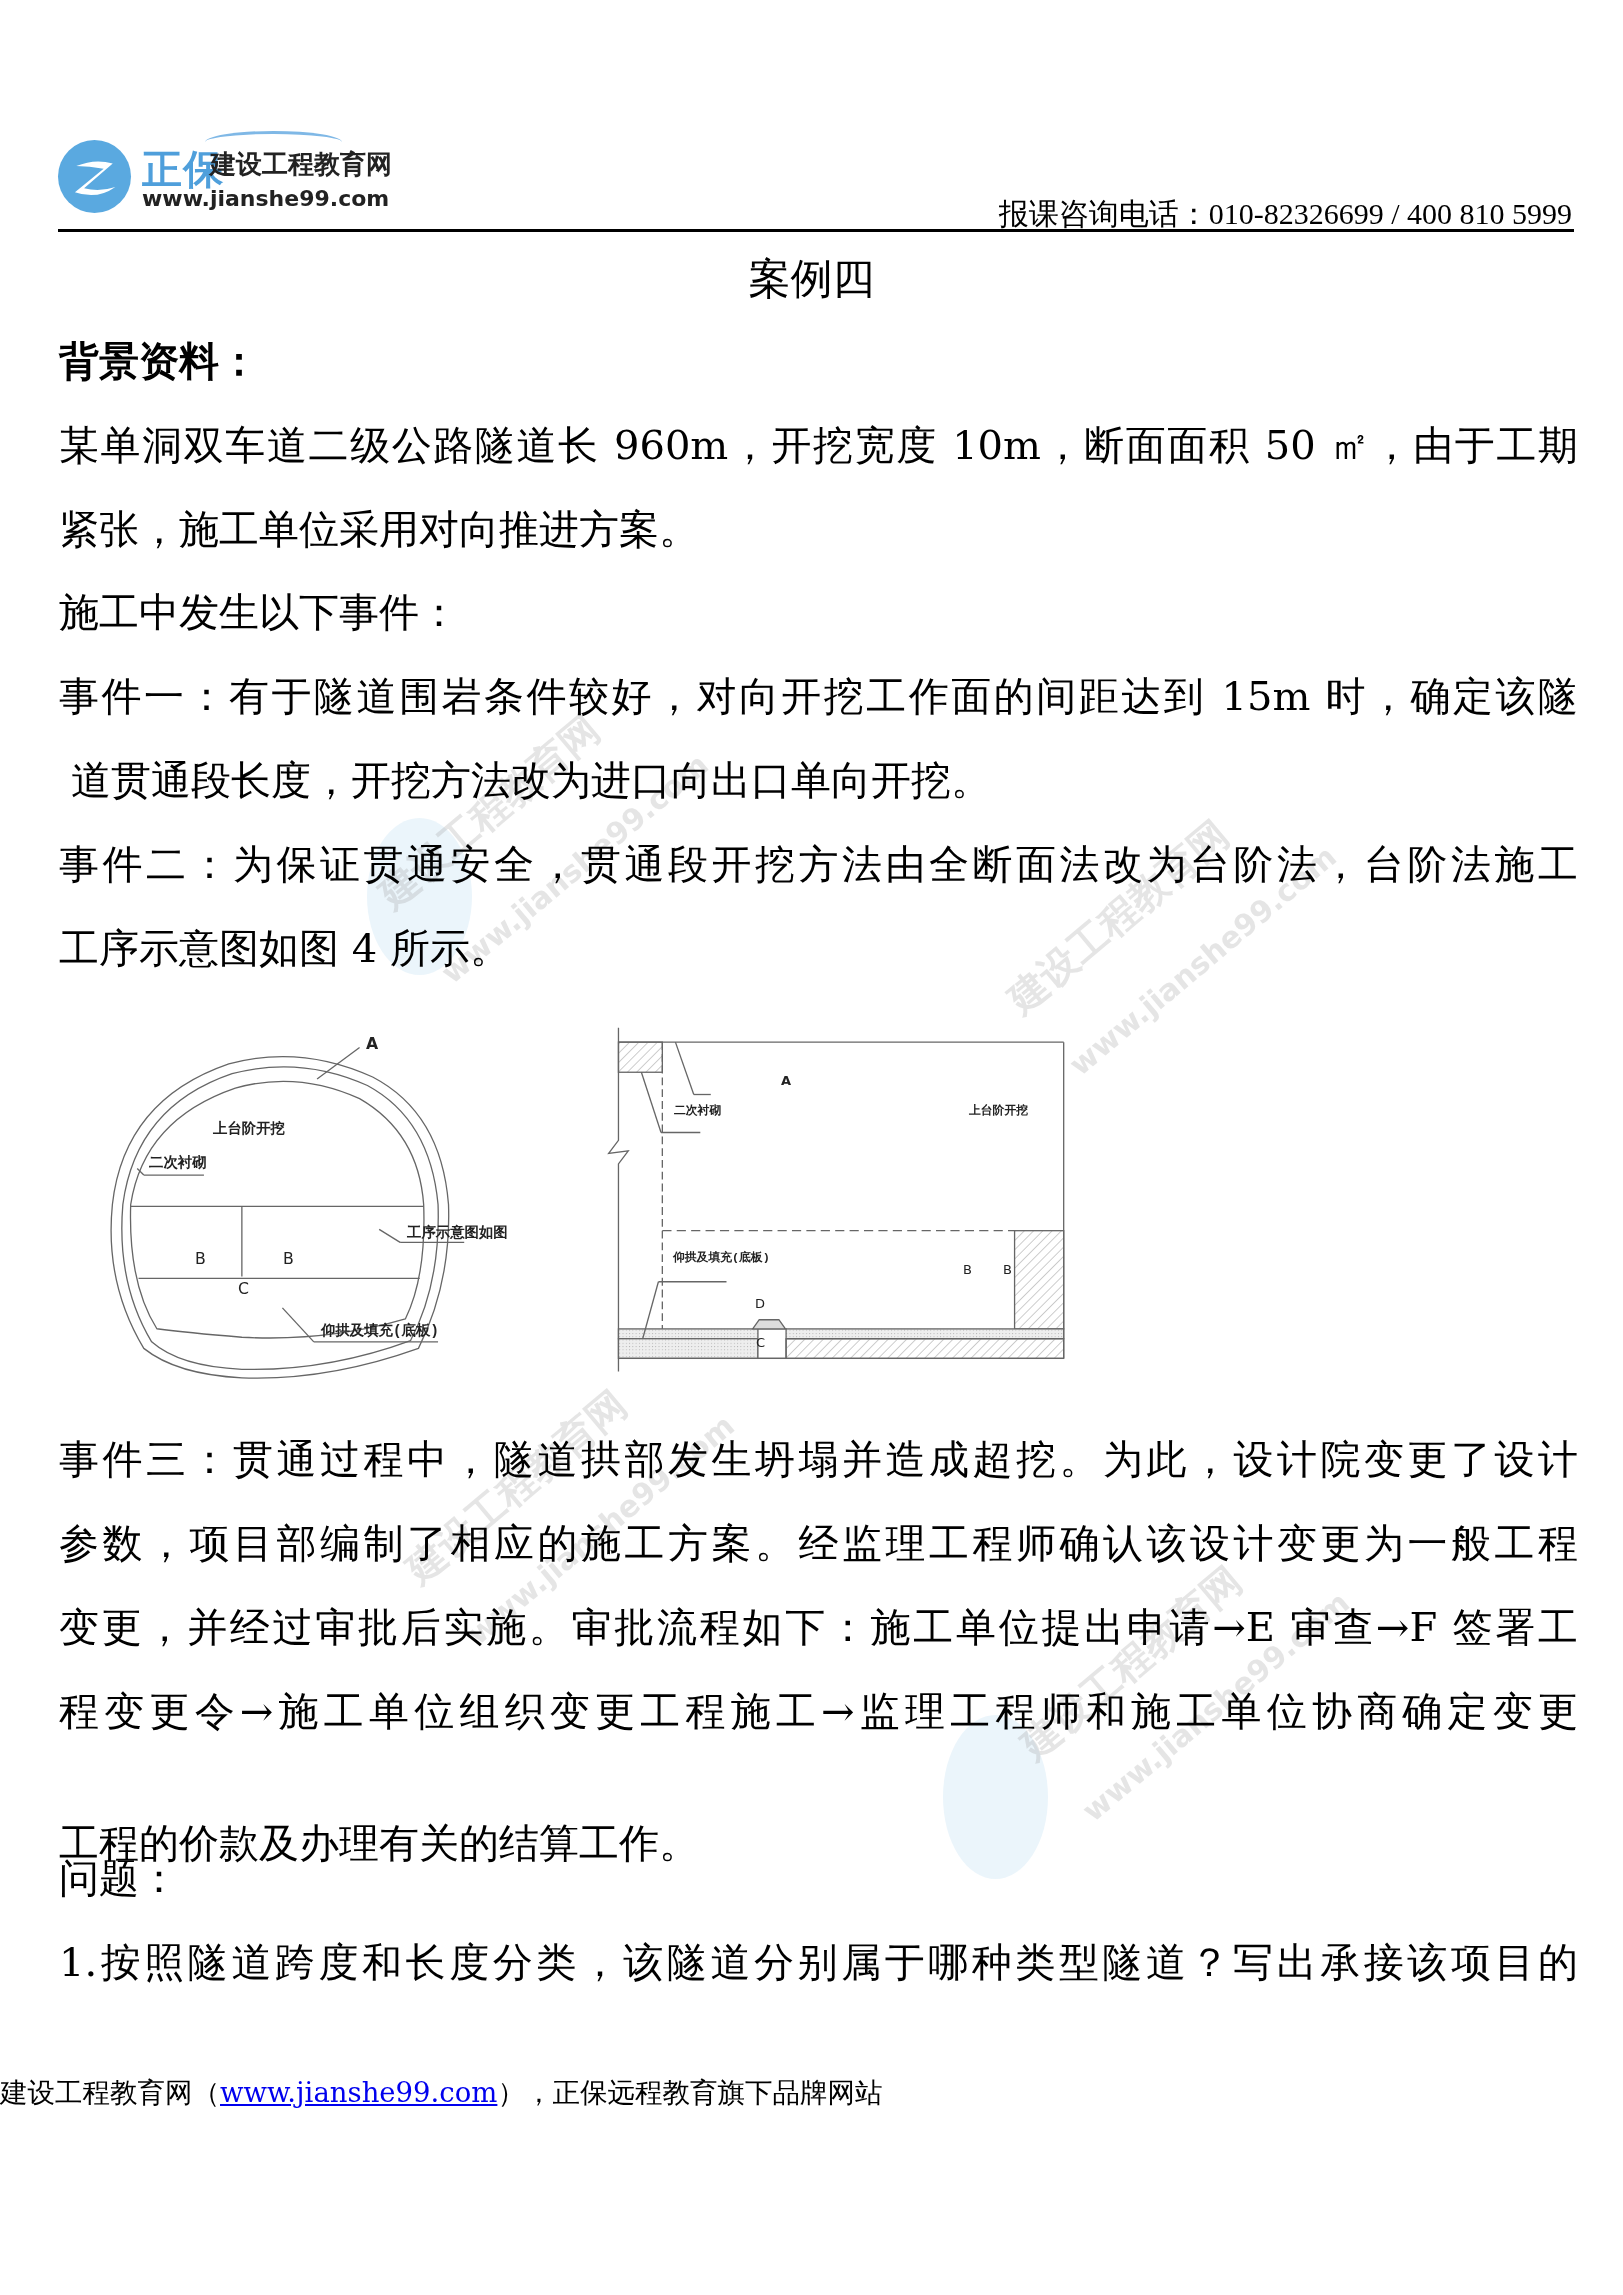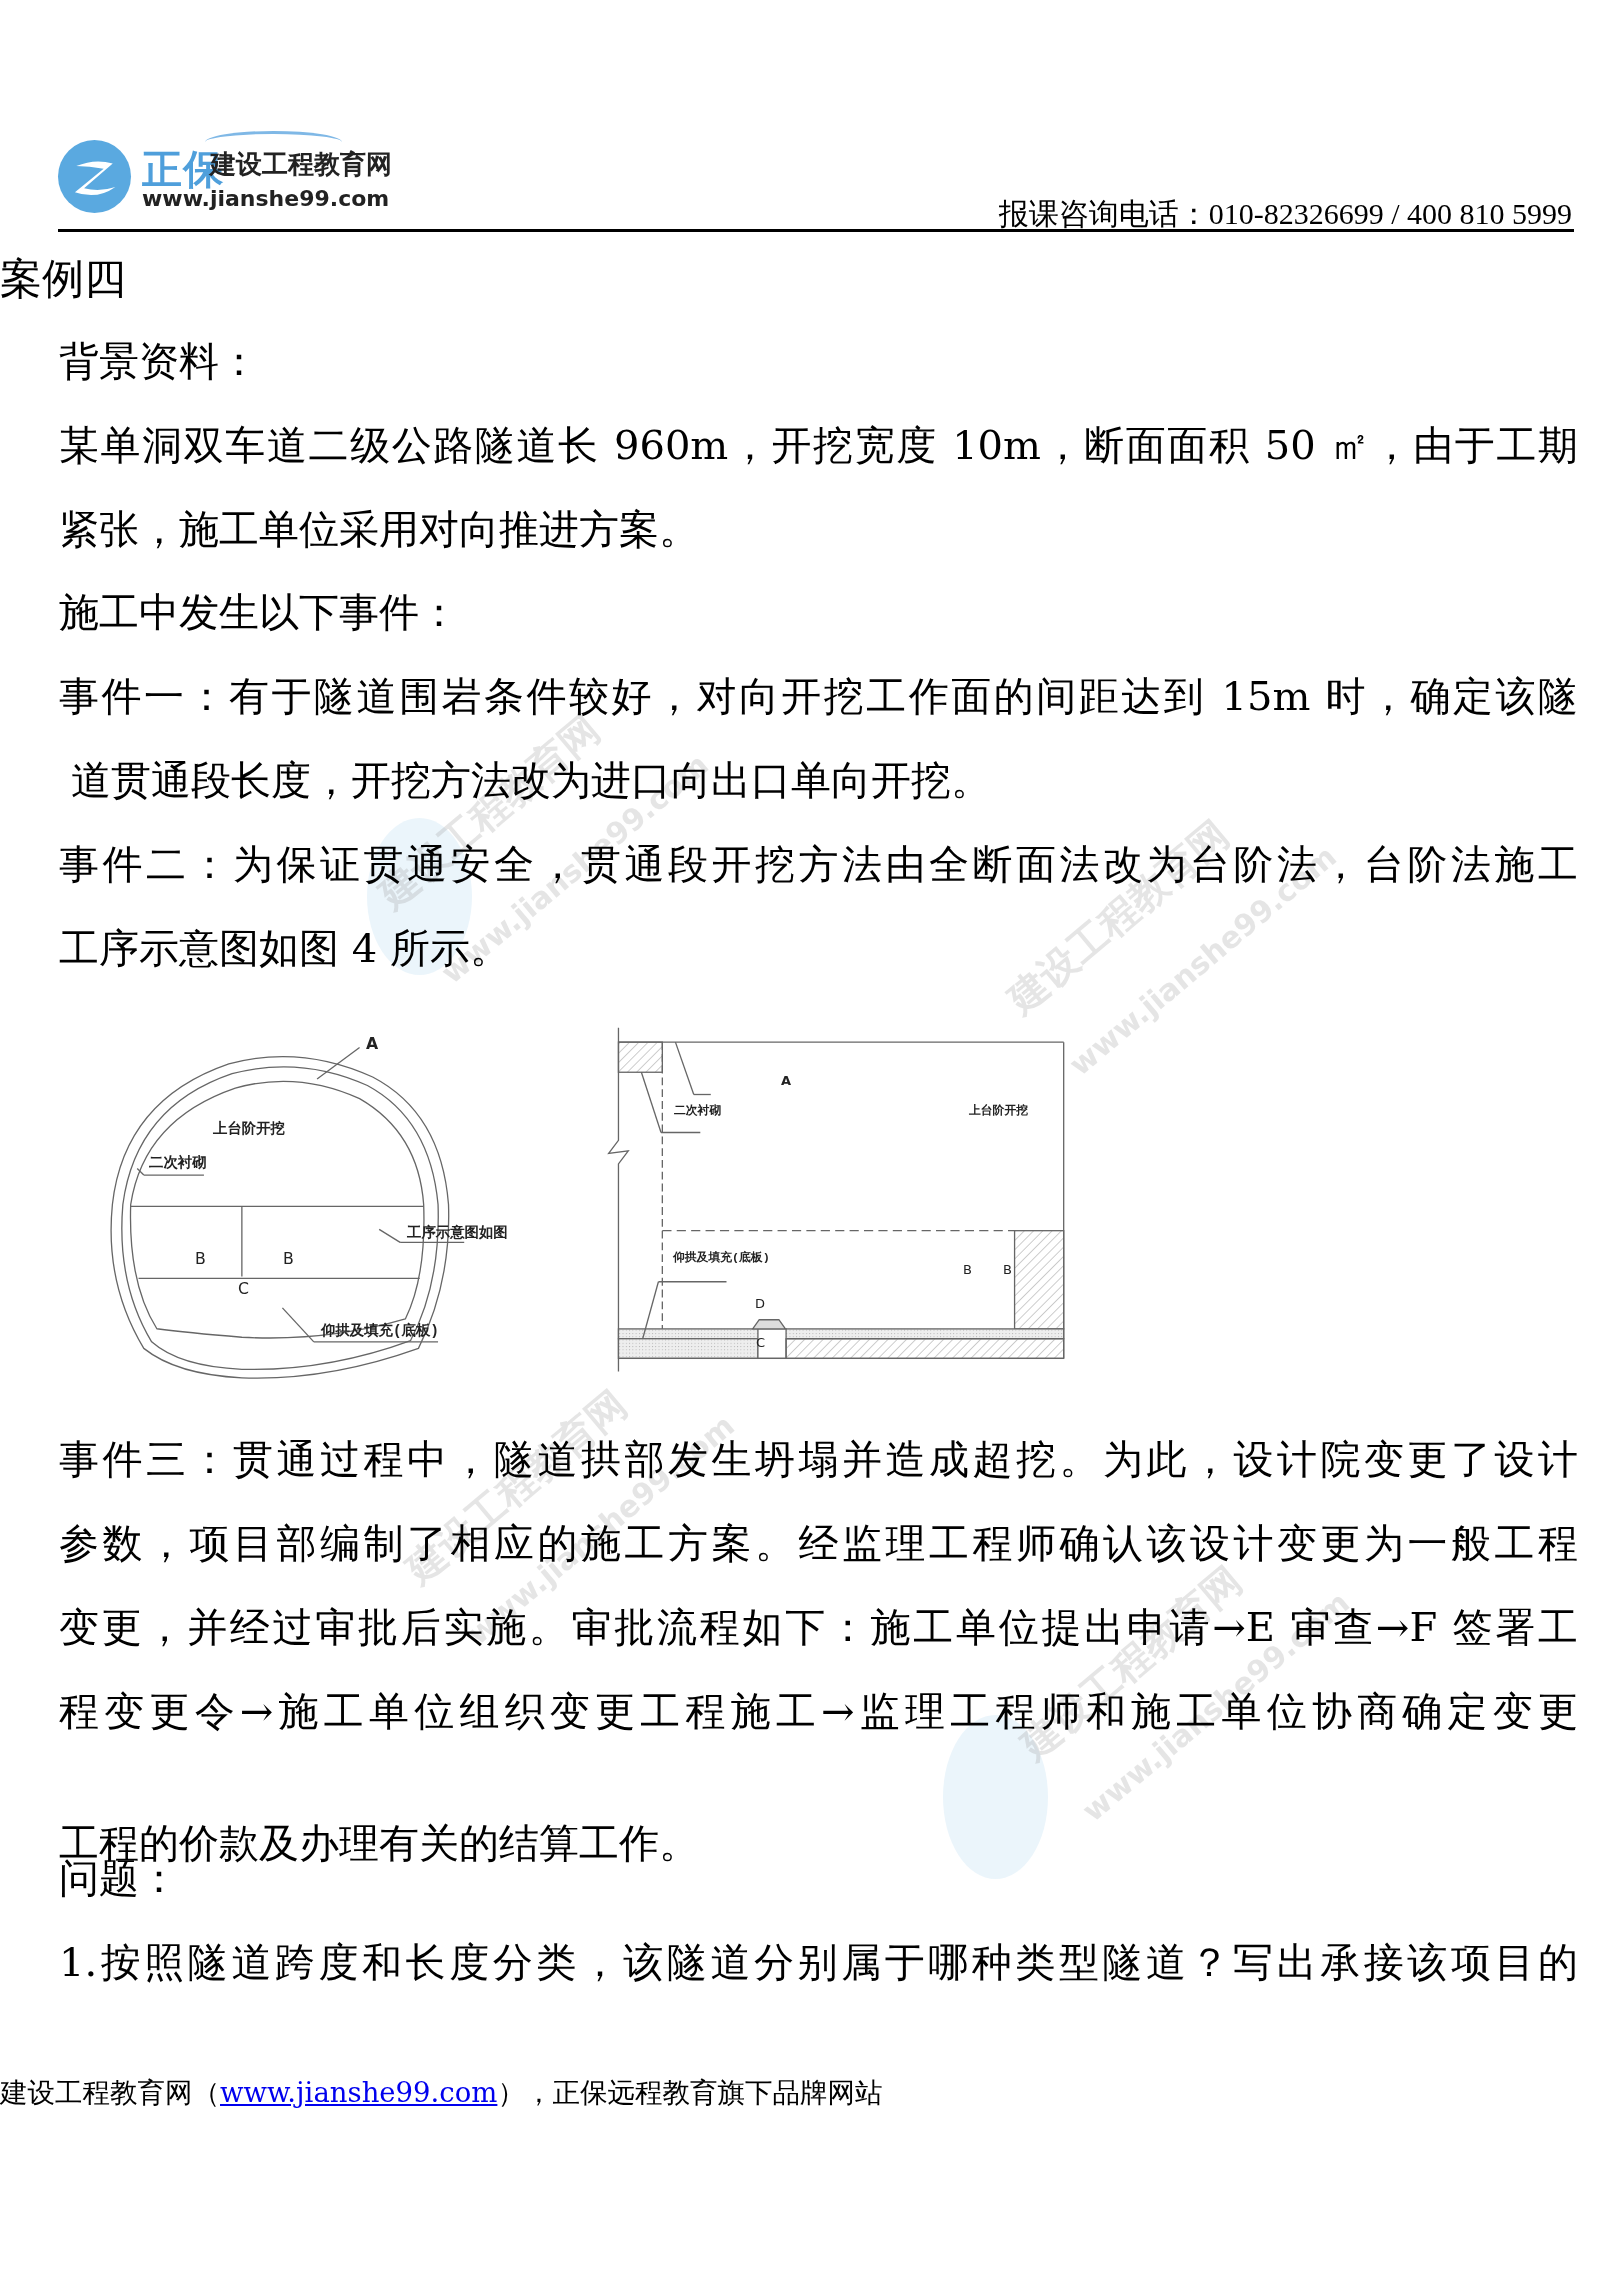--- a/index.html
+++ b/index.html
@@ -8,21 +8,21 @@
   .abs { position:absolute; }
   
   #logo { left:58px; top:131px; width:340px; height:85px; }
   #logo-circle { left:0; top:9.2px; width:73px; height:73px; border-radius:50%; background:#5aa9e0; }
   #logo-brand { left:84px; top:10.5px; font-family:"DejaVu Sans", sans-serif; font-weight:bold; font-size:40px; color:#4f9fdb; letter-spacing:1.3px; white-space:nowrap;}
   #logo-name { left:152px; top:15.7px; font-family:"DejaVu Sans", sans-serif; font-weight:bold; font-size:26px; color:#222; white-space:nowrap;}
   #logo-url { left:84px; top:55px; font-family:"DejaVu Sans", sans-serif; font-weight:bold; font-size:22px; color:#222; white-space:nowrap;}
   #logo-arc { left:147px; top:0; width:137px; height:19.6px; border-top:3.3px solid #7fb8e6; border-radius:50% 50% 0 0; }
   #phone { right:51px; top:194px; font-family:"Liberation Serif", serif; font-size:30px; white-space:nowrap; }
   #header-rule { left:58px; top:229px; width:1516px; height:2.6px; background:#000; }
-  #title { left:0; width:1623px; top:251px; text-align:left; font-size:42px; }
+  #title { left:0; width:1623px; top:251px; text-align:center; font-size:42px; }
   .line { left:59px; font-size:40px; white-space:nowrap; line-height:52px; height:52px; width:1519px; }
   .justify { text-align:justify; text-align-last:justify; }
   
   #fig { left:98px; top:1008px; width:1113px; height:393px; }
   .figlbl { font-family:Liberation Mono, monospace; font-weight:bold; font-size:14.4px; color:#222; position:absolute; white-space:nowrap;}
   .figletter { font-family:"DejaVu Sans", sans-serif; font-size:15.7px; color:#222; position:absolute; }
   #footer { left:0; width:1469px; top:2075px; font-size:27.5px; white-space:nowrap; }
   #footer a { color:#0000ee; text-decoration:underline; }
   .wm { position:absolute; color:rgba(150,150,150,0.25); font-family:"DejaVu Sans", sans-serif; font-weight:bold; font-size:39px; transform:rotate(-40deg); white-space:nowrap; pointer-events:none;}
   .wmc { position:absolute; border-radius:50%; background:rgba(90,169,224,0.12); pointer-events:none; }
@@ -50,21 +50,21 @@
   <div id="logo-arc" class="abs"></div>
   <div id="logo-brand" class="abs">正保</div>
   <div id="logo-name" class="abs">建设工程教育网</div>
   <div id="logo-url" class="abs">www.jianshe99.com</div>
 </div>
 <div id="phone" class="abs">报课咨询电话：010-82326699 / 400 810 5999</div>
 <div id="header-rule" class="abs"></div>
 
 <div id="title" class="abs">案例四</div>
 
-<div class="abs line" style="top:335px;">背景资料：</div>
+<div class="abs line" style="top:335px;font-weight:bold;">背景资料：</div>
 <div class="abs line justify" style="top:419px;">某单洞双车道二级公路隧道长 960m，开挖宽度 10m，断面面积 50 ㎡，由于工期</div>
 <div class="abs line" style="top:503px;">紧张，施工单位采用对向推进方案。</div>
 <div class="abs line" style="top:586px;">施工中发生以下事件：</div>
 <div class="abs line justify" style="top:670px;">事件一：有于隧道围岩条件较好，对向开挖工作面的间距达到 15m 时，确定该隧</div>
 <div class="abs line" style="top:754px;margin-left:12px;">道贯通段长度，开挖方法改为进口向出口单向开挖。</div>
 <div class="abs line justify" style="top:838px;">事件二：为保证贯通安全，贯通段开挖方法由全断面法改为台阶法，台阶法施工</div>
 <div class="abs line" style="top:922px;">工序示意图如图 4 所示。</div>
 
 <div id="fig" class="abs">
 

